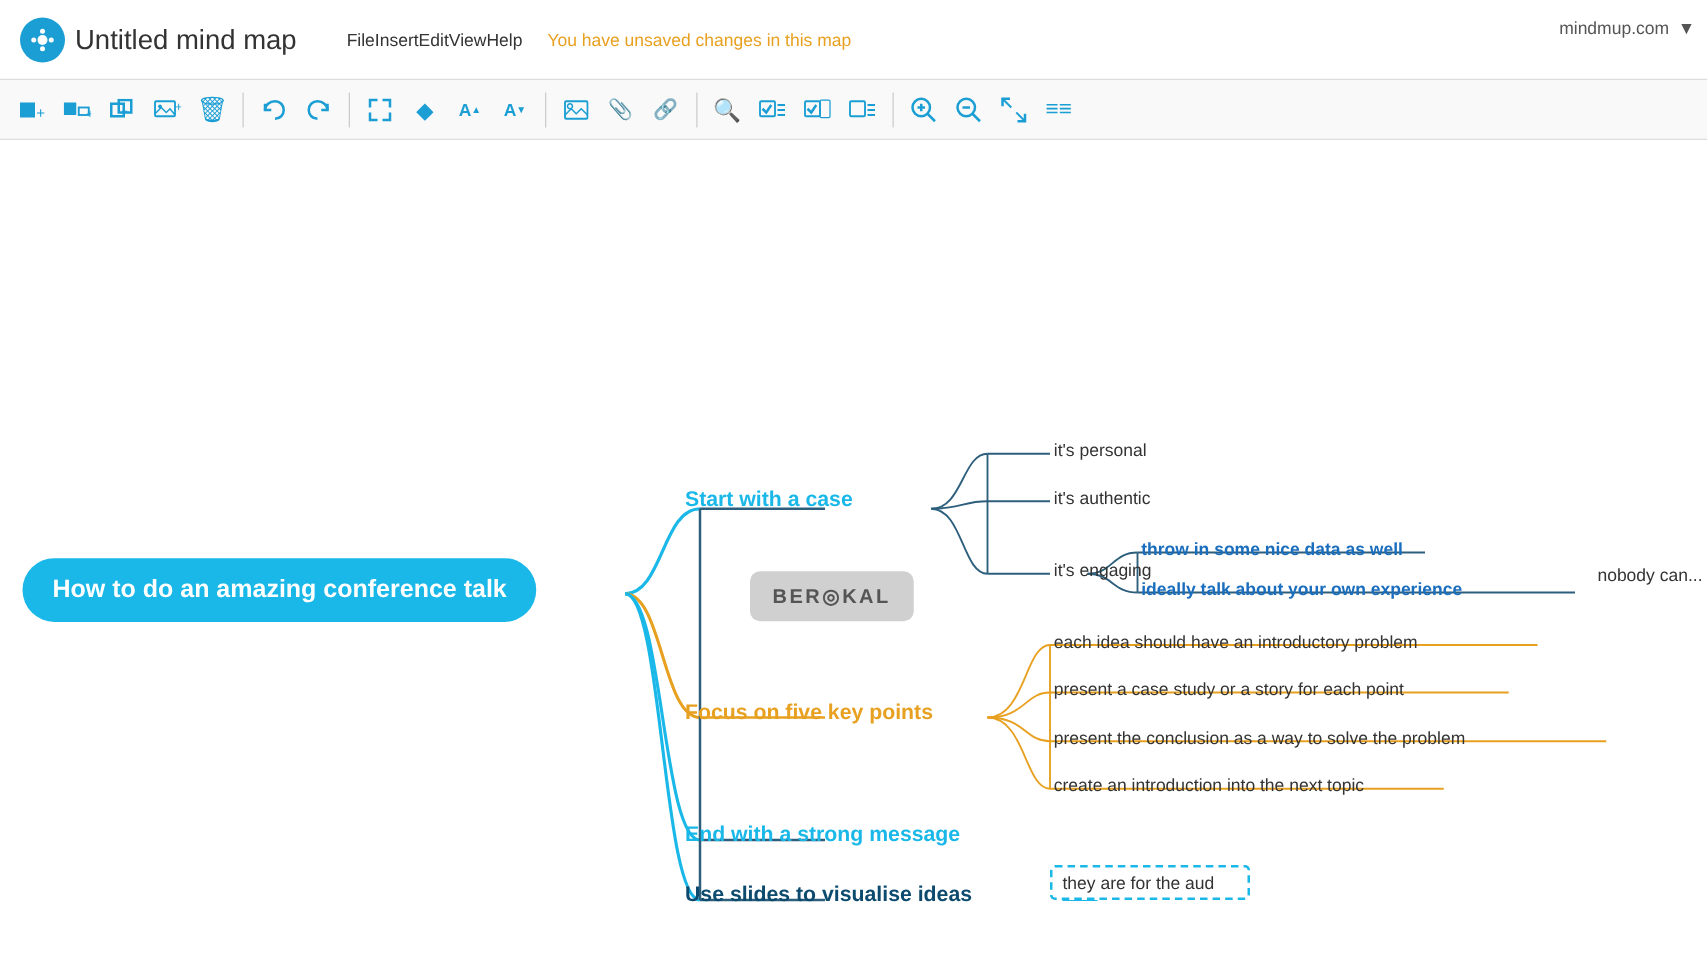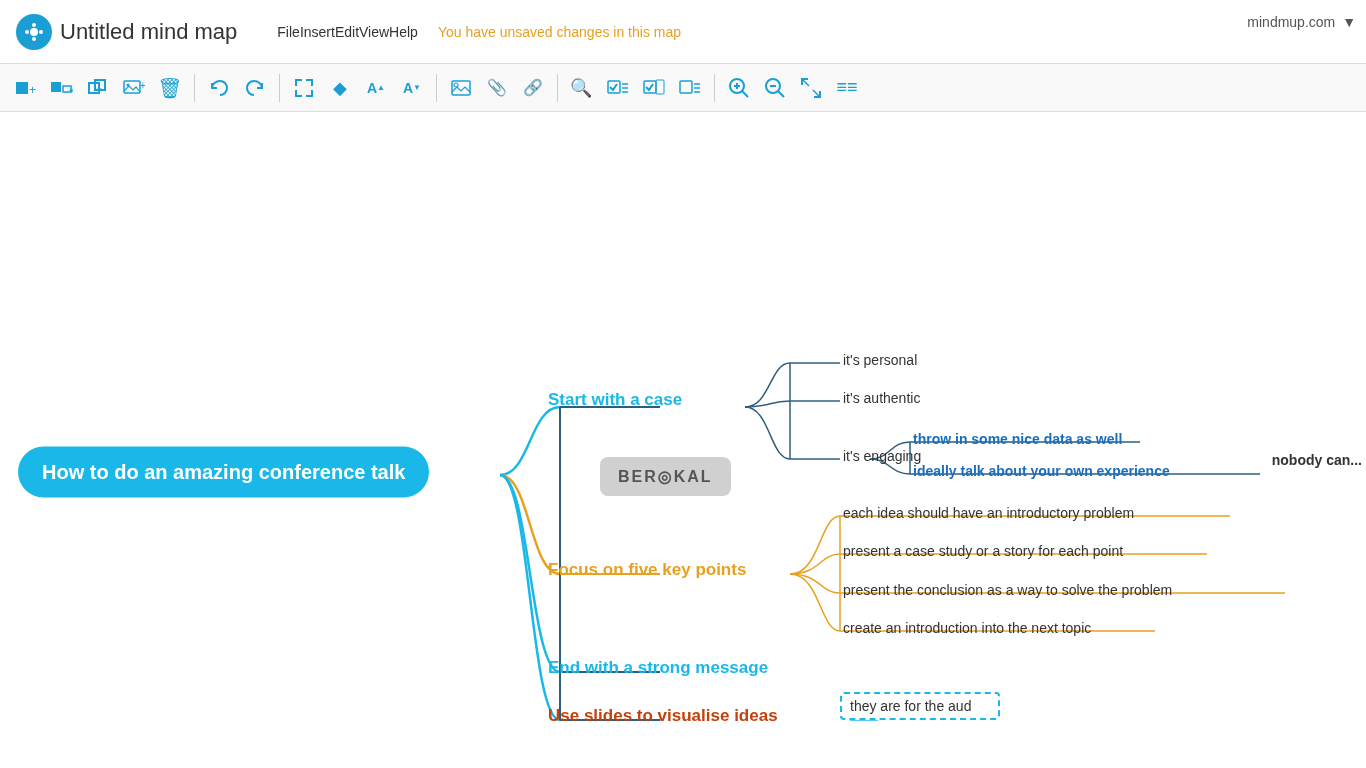--- a/index.html
+++ b/index.html
@@ -132,21 +132,20 @@
       min-width: 160px;
     }
 
     
     #nobody-can {
       position: absolute;
       right: 0; top: 338px;
       font-size: 14px;
       color: #333;
       padding: 2px 4px;
-      font-weight: bold;
     }
   </style>
 </head>
 <body>
 
 <div id="topbar">
   <div id="logo">
     <svg width="22" height="22" viewBox="0 0 22 22" fill="none">
       <circle cx="11" cy="11" r="10" fill="#1a9ed4"></circle>
       <circle cx="11" cy="11" r="4" fill="white"></circle>
@@ -366,17 +365,17 @@
 
   <div class="branch-label" style="left:548px; top:448px; color:#e8a020;">Focus on five key points</div>
 
   <div class="leaf-label" style="left:843px; top:393px;">each idea should have an introductory problem</div>
   <div class="leaf-label" style="left:843px; top:431px;">present a case study or a story for each point</div>
   <div class="leaf-label" style="left:843px; top:470px;">present the conclusion as a way to solve the problem</div>
   <div class="leaf-label" style="left:843px; top:508px;">create an introduction into the next topic</div>
 
   <div class="branch-label" style="left:548px; top:546px; color:#1ab8e8;">End with a strong message</div>
 
-  <div class="branch-label" style="left:548px; top:594px; color:#c2410c;">Use slides to visualise ideas</div>
+  <div class="branch-label" style="left:548px; top:594px; color:#0c4a6e;">Use slides to visualise ideas</div>
 
   <div id="editing-node">they are for the aud</div>
 
 </div>
 
 </body></html>

